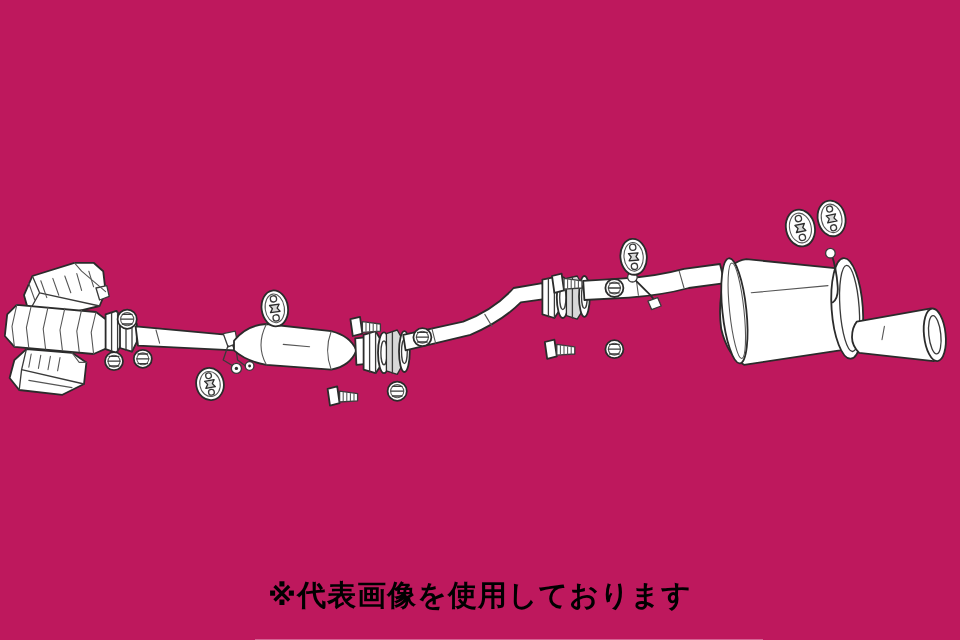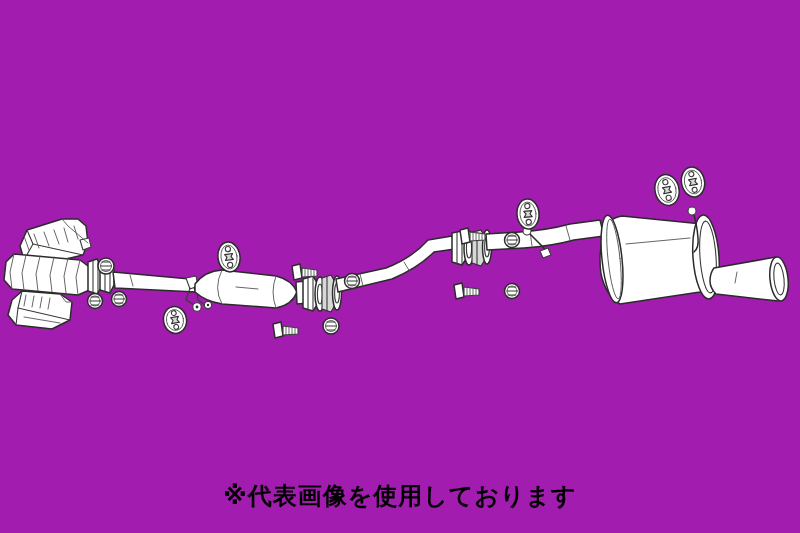--- a/index.html
+++ b/index.html
@@ -10,21 +10,21 @@
   body {
     width: 800px;
     height: 533px;
     font-family: "Liberation Sans", sans-serif;
     overflow: hidden;
   }
   #product-image-card {
     position: relative;
     width: 800px;
     height: 533px;
-    background: #a21caf;
+    background: #be185d;
     box-sizing: border-box;
   }
   #exhaust-diagram {
     position: absolute;
     left: 0;
     top: 0;
     width: 800px;
     height: 533px;
     display: block;
   }

